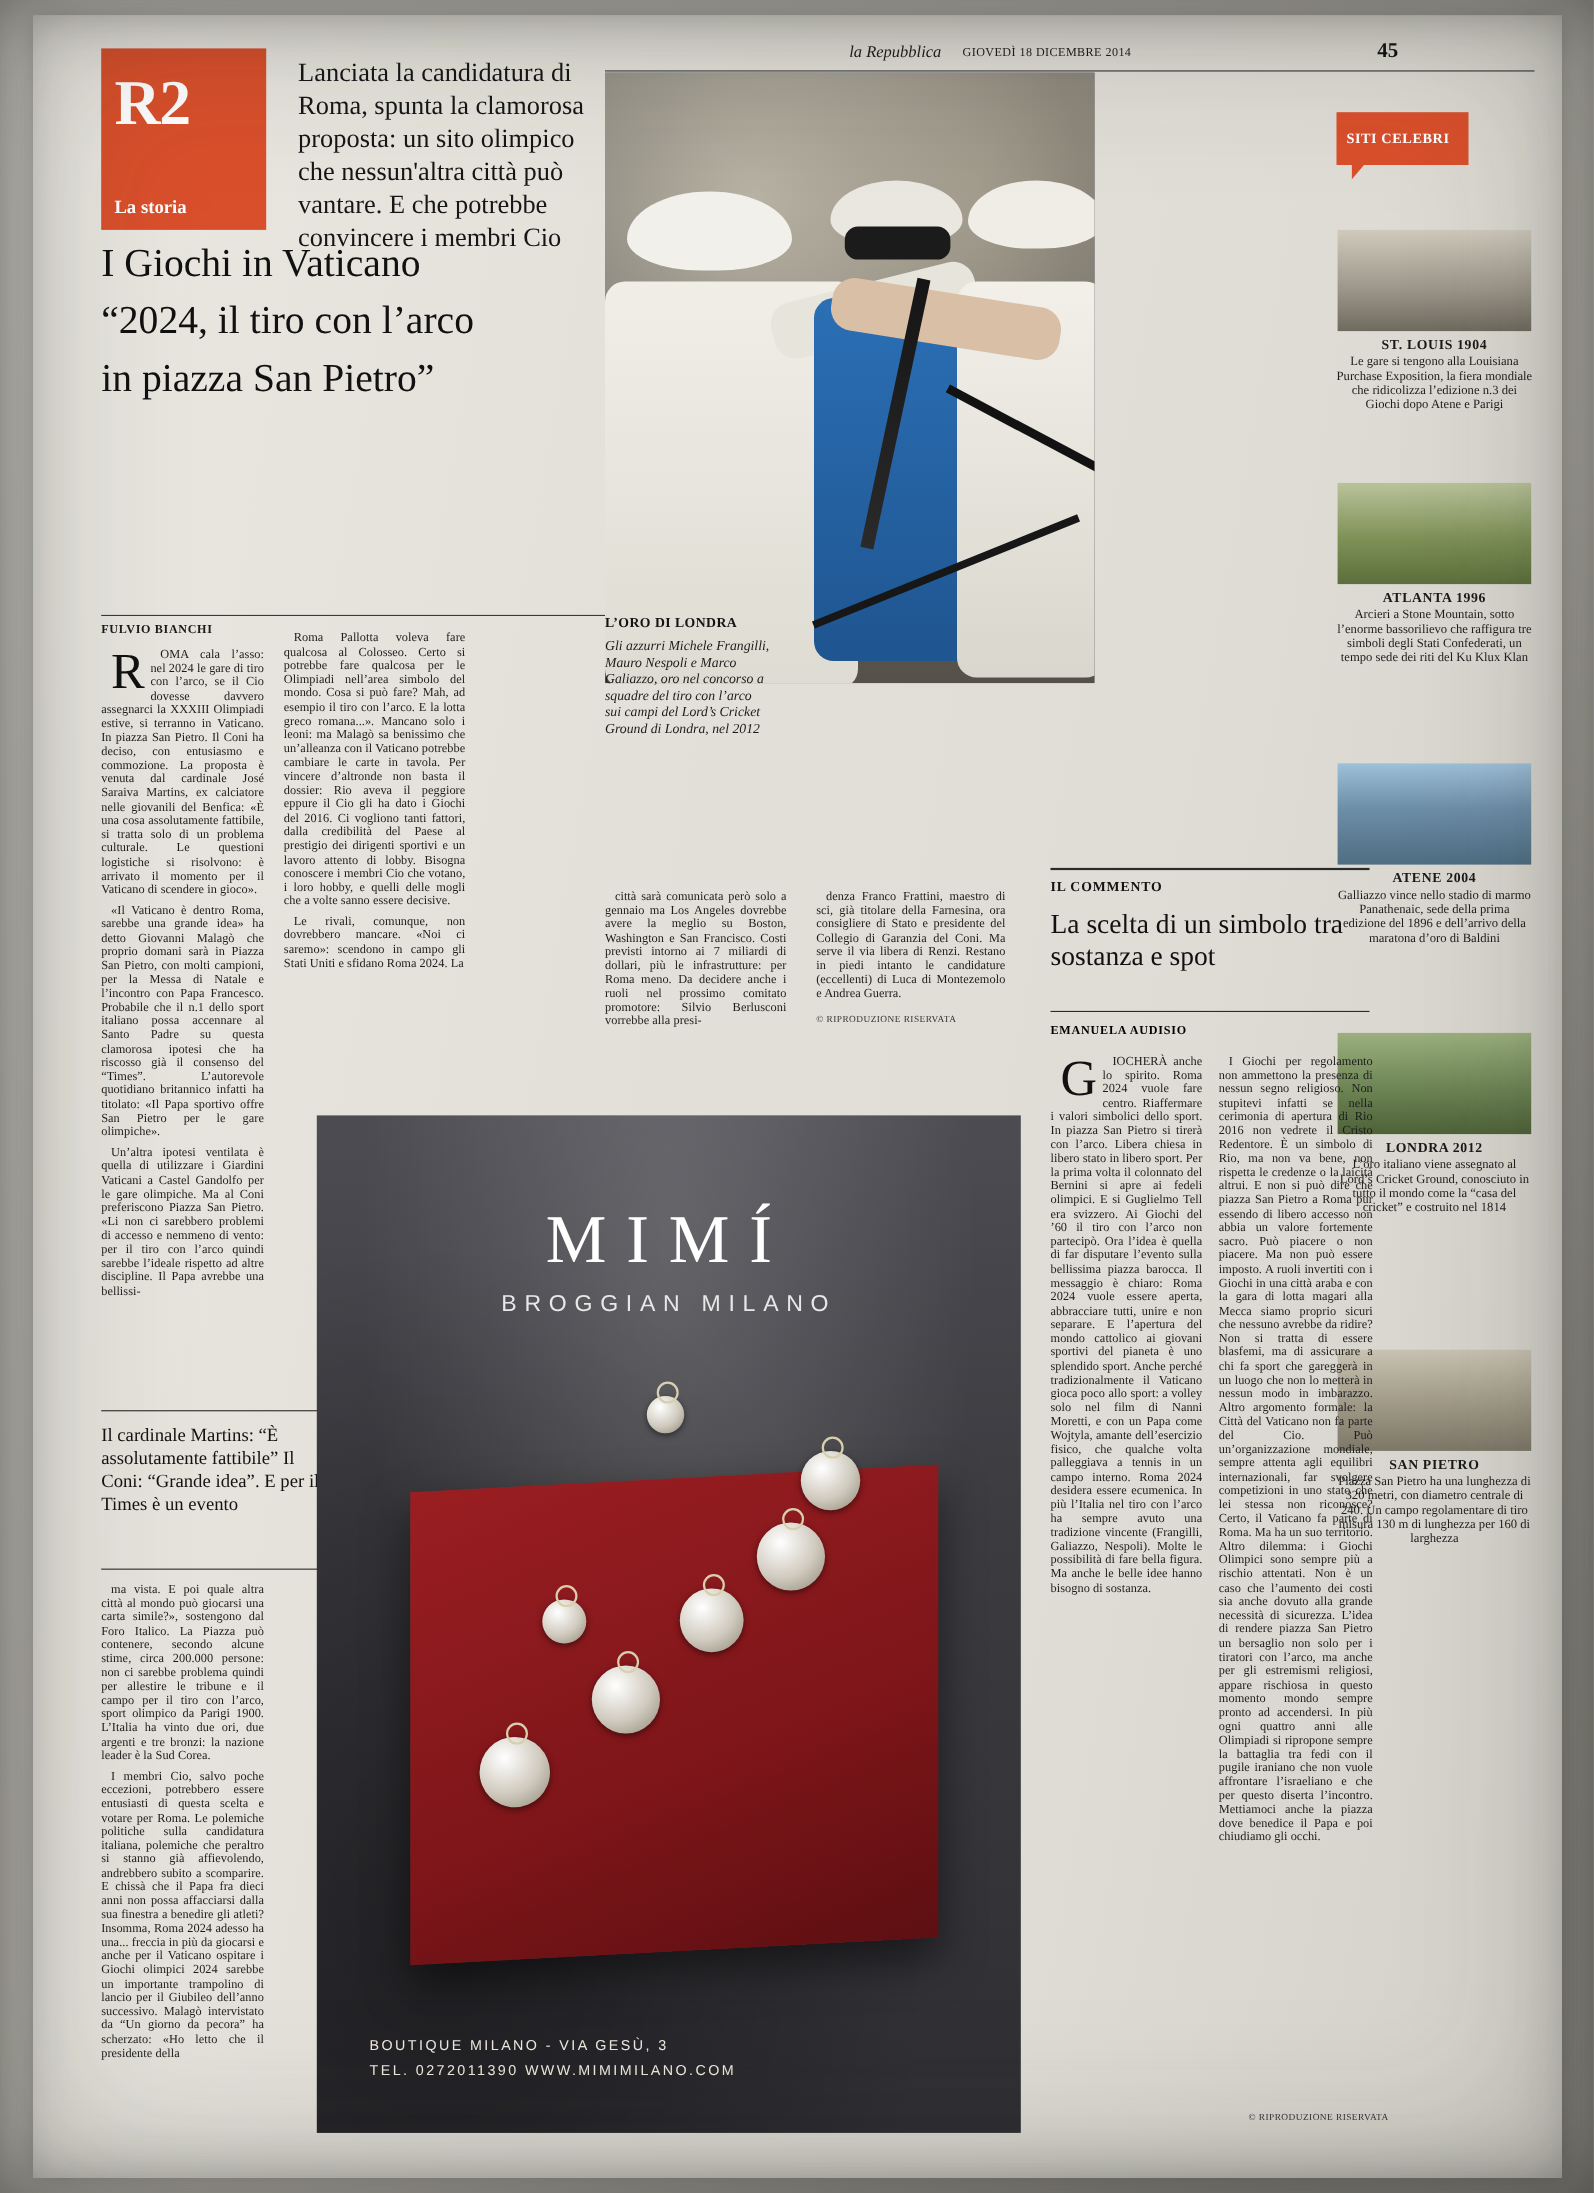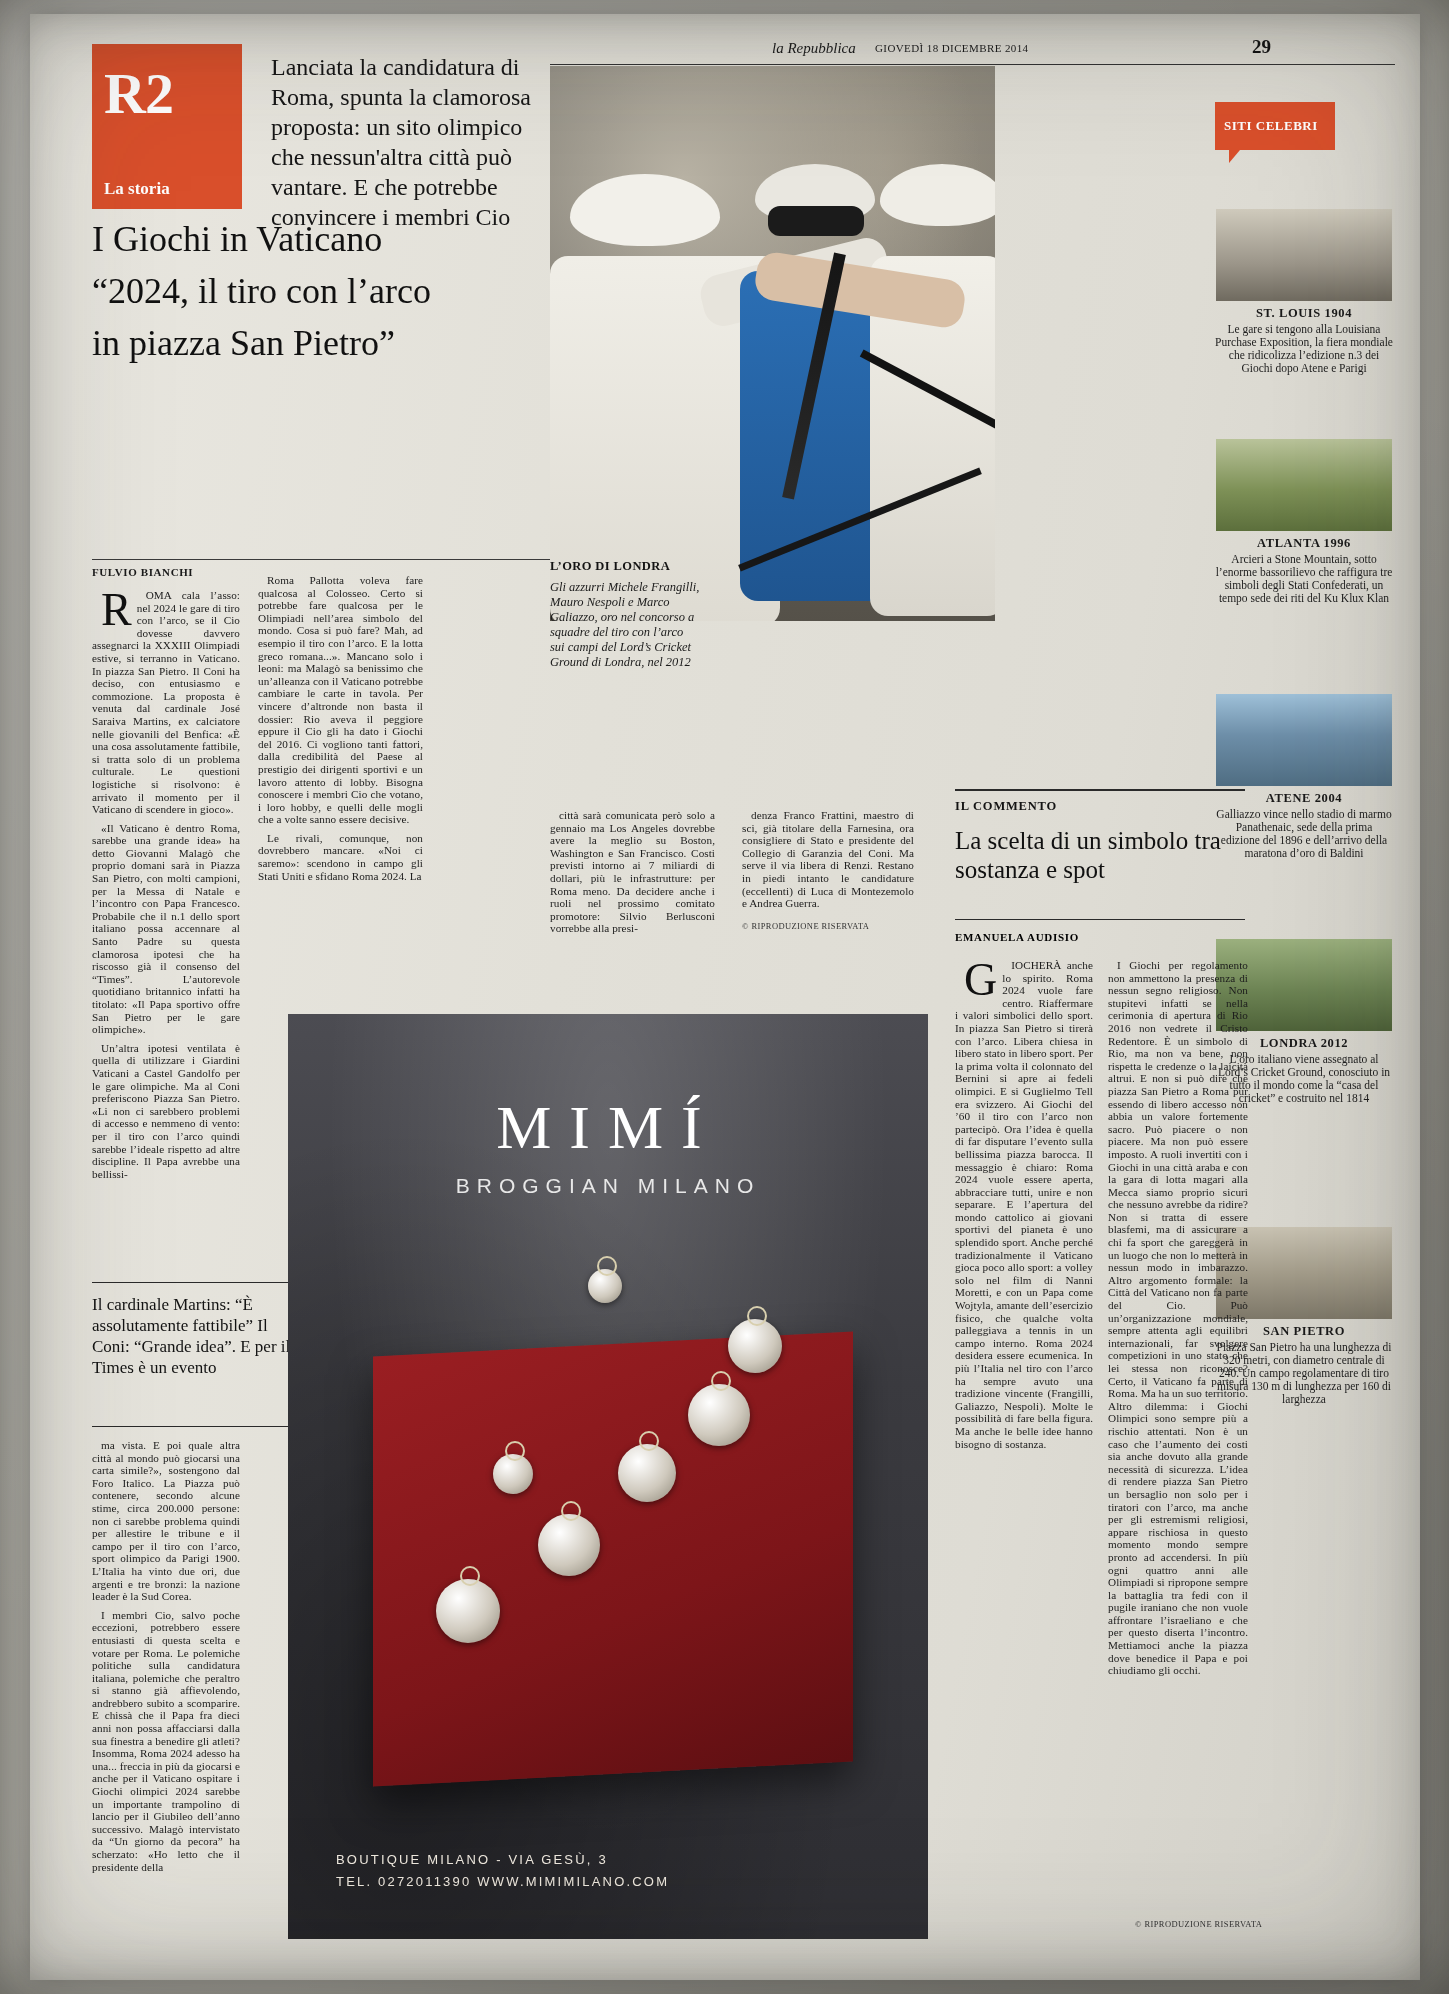--- a/index.html
+++ b/index.html
@@ -116,21 +116,21 @@
     <div class="r2box">
       <div class="r2">R2</div>
       <div class="storia">La storia</div>
     </div>
 
     <div class="kicker">Lanciata la candidatura di Roma, spunta la clamorosa proposta: un sito olimpico che nessun'altra città può vantare. E che potrebbe convincere i membri Cio</div>
 
     <div class="repubblica-bar"></div>
     <div class="rep-logo">la Repubblica</div>
     <div class="rep-date">GIOVEDÌ 18 DICEMBRE 2014</div>
-    <div class="pagenum">29</div>
+    <div class="pagenum">45</div>
 
     <div class="headline">
       <div>I Giochi in Vaticano</div>
       <div>“2024, il tiro con l’arco</div>
       <div>in piazza San Pietro”</div>
     </div>
     <div class="hl-rule"></div>
 
     <div class="photo">
       <div class="ph-bg"></div>

